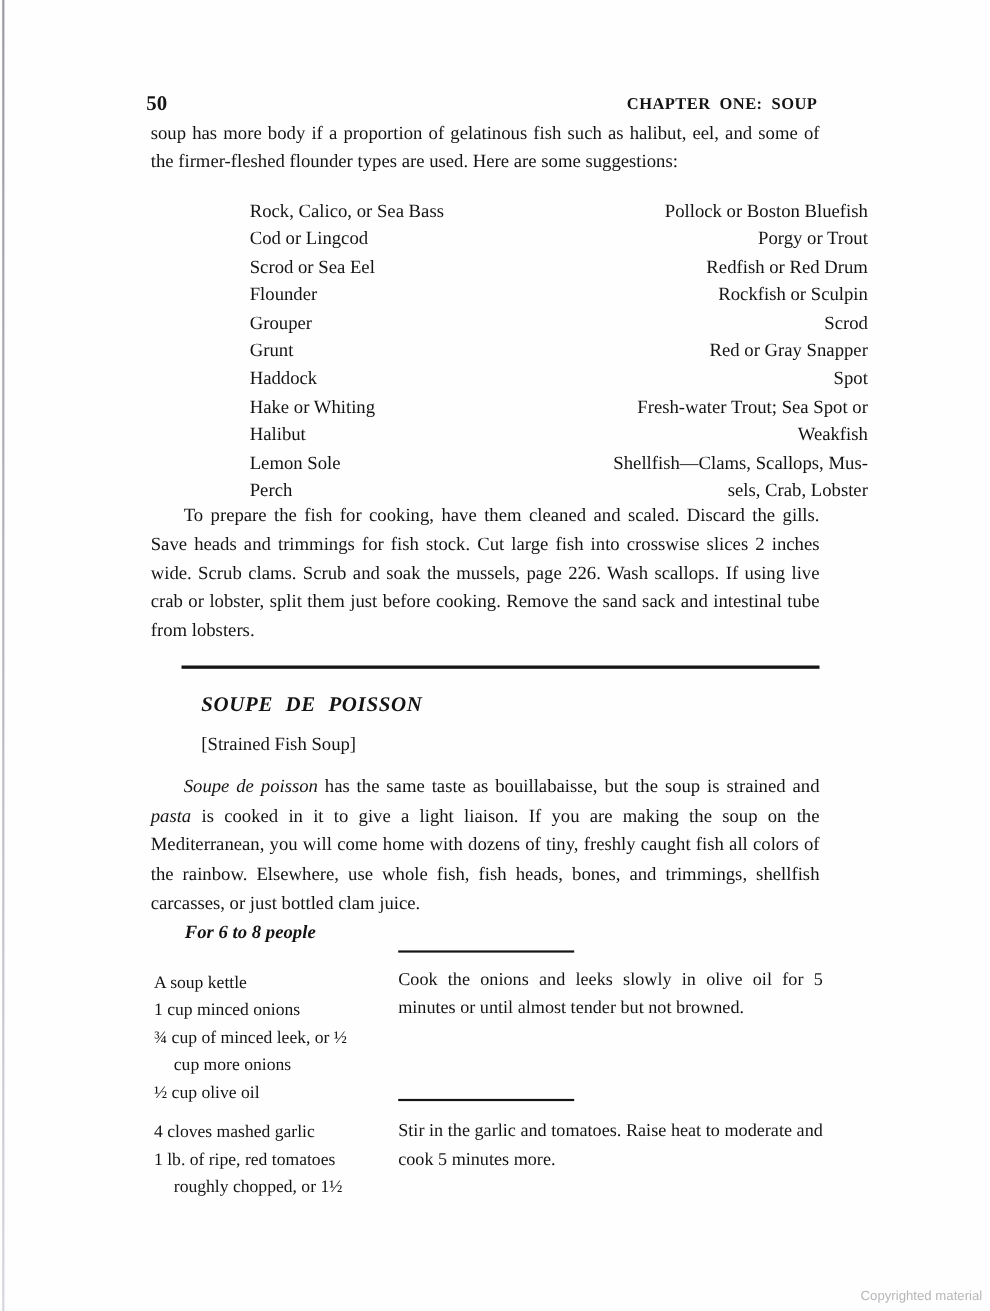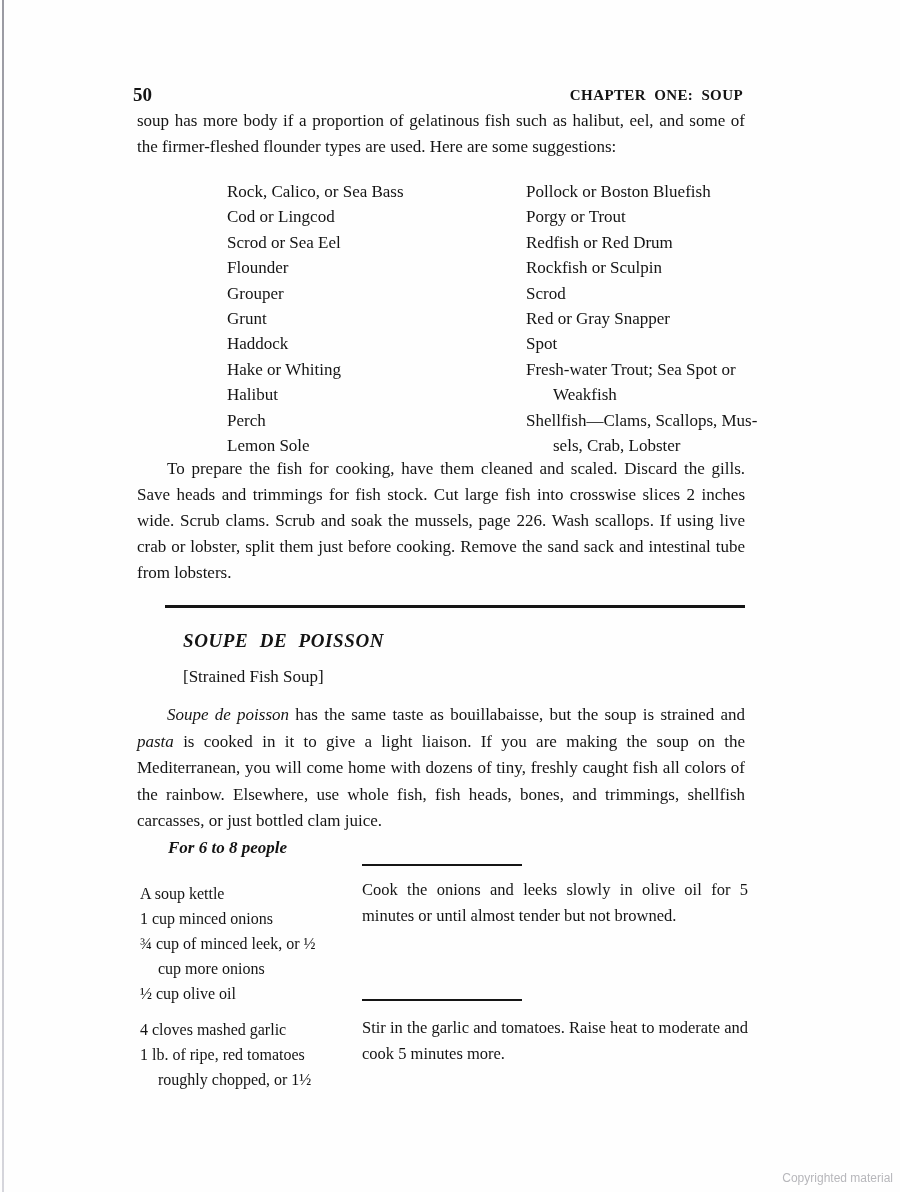--- a/index.html
+++ b/index.html
@@ -48,21 +48,21 @@
     position: absolute;
     left: 183px; top: 179px;
     width: 562px;
     display: flex;
     font-size: 17px;
     margin-left: 44px;
   }
   .fish-col { line-height: 25.4px; }
   .fish-col .line { white-space: nowrap; }
   .fish-col-left  { width: 299px; }
-  .fish-col-right { width: 263px; }
+  .fish-col-right { width: 263px; text-align: right; }
   .fish-col .indent { padding-left: 27px; }
   .rule-main {
     position: absolute;
     left: 165px; top: 605px;
     width: 580px; height: 2.5px;
     background: #151515;
   }
   .recipe-title {
     position: absolute;
     left: 183px; top: 630px;
@@ -139,22 +139,22 @@
     <div class="fish-col fish-col-left">
         <div class="line">Rock, Calico, or Sea Bass</div>
         <div class="line">Cod or Lingcod</div>
         <div class="line">Scrod or Sea Eel</div>
         <div class="line">Flounder</div>
         <div class="line">Grouper</div>
         <div class="line">Grunt</div>
         <div class="line">Haddock</div>
         <div class="line">Hake or Whiting</div>
         <div class="line">Halibut</div>
+        <div class="line">Lemon Sole</div>
         <div class="line">Perch</div>
-        <div class="line">Lemon Sole</div>
       </div>
     <div class="fish-col fish-col-right">
         <div class="line">Pollock or Boston Bluefish</div>
         <div class="line">Porgy or Trout</div>
         <div class="line">Redfish or Red Drum</div>
         <div class="line">Rockfish or Sculpin</div>
         <div class="line">Scrod</div>
         <div class="line">Red or Gray Snapper</div>
         <div class="line">Spot</div>
         <div class="line">Fresh-water Trout; Sea Spot or</div>

